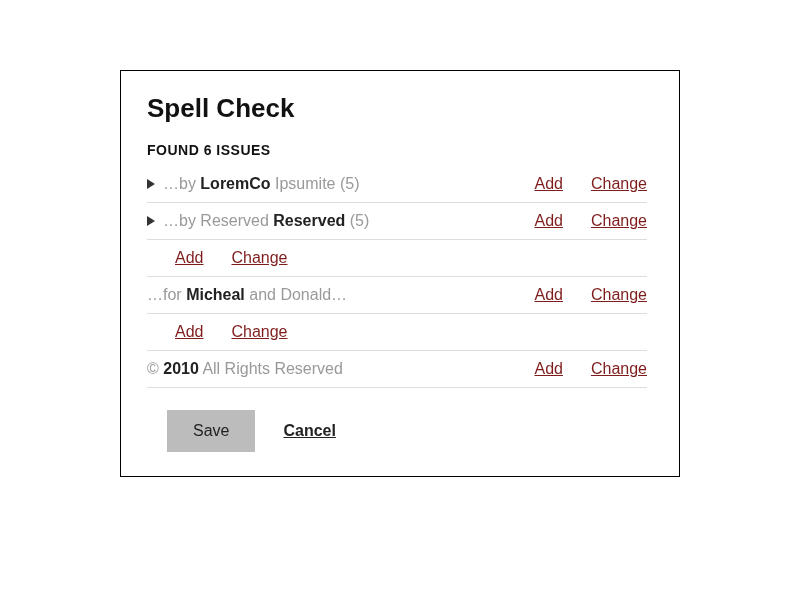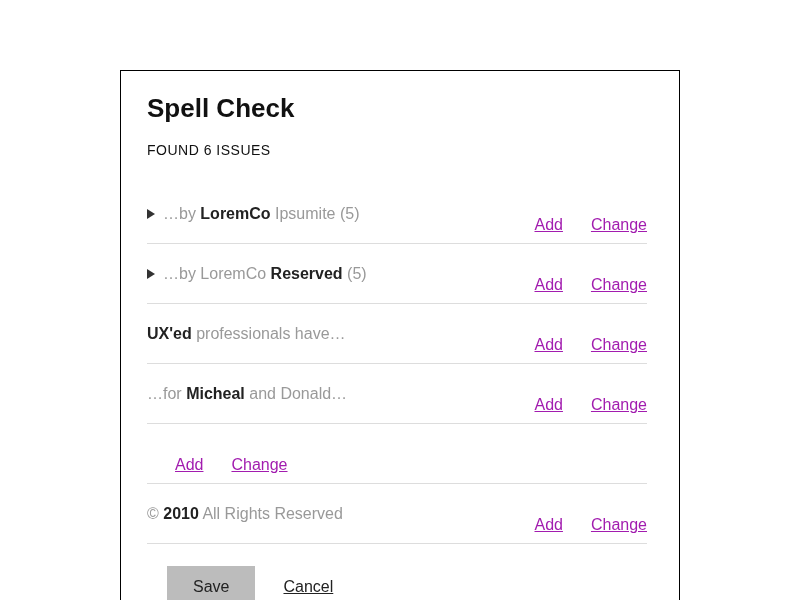--- a/index.html
+++ b/index.html
@@ -20,24 +20,24 @@
       padding: 22px 32px 24px 26px;
     }
     .title {
       font-size: 26px;
       font-weight: 700;
       color: #111;
       margin-bottom: 18px;
     }
     .subtitle {
       font-size: 14px;
-      font-weight: 400;
+      font-weight: 700;
       letter-spacing: 0.5px;
       color: #111;
-      margin-bottom: 26px;
+      margin-bottom: 8px;
     }
     .issue-row {
       display: flex;
       align-items: center;
       padding: 9px 0;
       border-bottom: 1px solid #ddd;
       font-size: 16px;
     }
     .disclose {
       width: 0;
@@ -52,26 +52,25 @@
       flex: 1;
       color: #999;
       white-space: nowrap;
       overflow: hidden;
     }
     .issue-text .hl {
       font-weight: 700;
       color: #222;
     }
     .action {
-      color: #a21caf;
+      color: #7f1d1d;
       text-decoration: underline;
       cursor: pointer;
       margin-left: 28px;
       font-size: 16px;
-      margin-top: 23px;
     }
     .footer {
       margin-top: 22px;
       display: flex;
       align-items: center;
       gap: 28px;
     }
     .save-btn {
       background: #bcbcbc;
       border: none;
@@ -80,44 +79,44 @@
       color: #222;
       cursor: pointer;
       font-family: inherit;
       margin-left: 20px;
     }
     .cancel-link {
       color: #222;
       text-decoration: underline;
       cursor: pointer;
       font-size: 16px;
+      font-weight: bold;
     }
   </style>
 </head>
 <body>
 
 <div class="dialog">
   <h1 class="title">Spell Check</h1>
   <div class="subtitle">FOUND 6 ISSUES</div>
 
   <div id="issues-container">
       <div class="issue-row">
         <span class="disclose"></span>
         <span class="issue-text"><span>…by </span><span class="hl">LoremCo</span><span> Ipsumite (5)</span></span>
         <a class="action">Add</a>
         <a class="action">Change</a>
       </div>
       <div class="issue-row">
         <span class="disclose"></span>
-        <span class="issue-text"><span>…by LoremCo </span><span class="hl">Reserved</span><span> (5)</span></span>
+        <span class="issue-text"><span>…by Reserved </span><span class="hl">Reserved</span><span> (5)</span></span>
         <a class="action">Add</a>
         <a class="action">Change</a>
       </div>
       <div class="issue-row">
-        <span class="issue-text"><span></span><span class="hl">UX'ed</span><span> professionals have…</span></span>
         <a class="action">Add</a>
         <a class="action">Change</a>
       </div>
       <div class="issue-row">
         <span class="issue-text"><span>…for </span><span class="hl">Micheal</span><span> and Donald…</span></span>
         <a class="action">Add</a>
         <a class="action">Change</a>
       </div>
       <div class="issue-row">
         <a class="action">Add</a>

